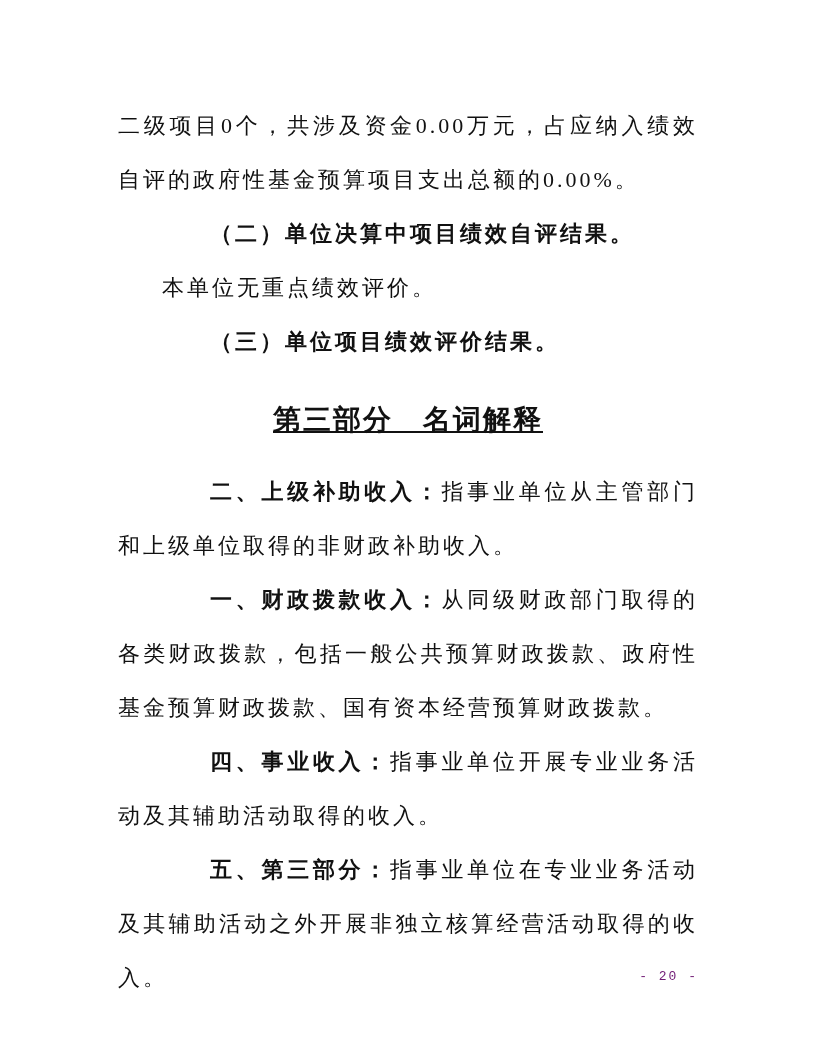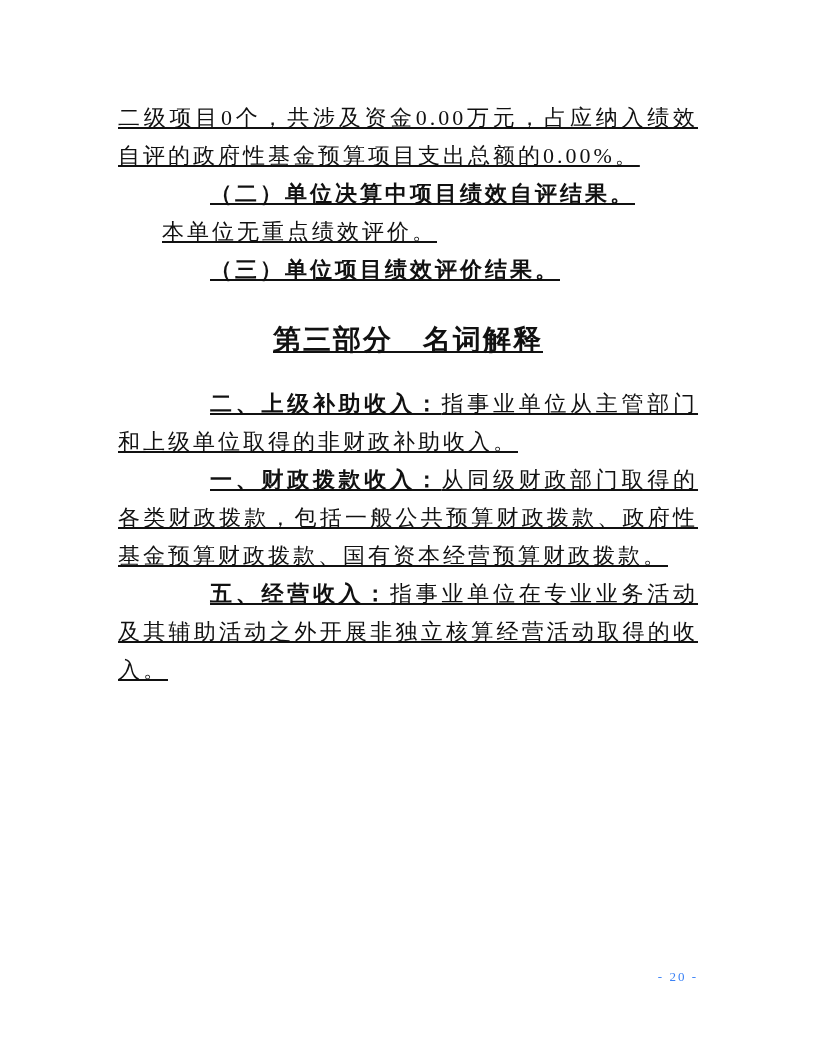--- a/index.html
+++ b/index.html
@@ -23,25 +23,24 @@
   }
   .content {
     position: absolute;
     left: 118px;
     top: 99px;
     width: 580px;
   }
   p.para {
     margin: 0;
     font-size: 22px;
-    line-height: 38px;
+    line-height: 54px;
     text-align: justify;
     letter-spacing: 3px;
     word-break: break-all;
-    text-decoration: underline;
   }
   p.para.indent {
     text-indent: 44px;
   }
   .lead {
     font-weight: bold;
     margin-left: 48px;
   }
   h2.section-title {
     margin: 32px 0 26px 0;
@@ -53,23 +52,23 @@
     text-decoration: underline;
   }
   .footer {
     position: absolute;
     left: 118px;
     top: 968px;
     width: 580px;
     text-align: right;
     font-size: 13px;
     line-height: 18px;
-    color: #3b82f6;
+    color: #701a75;
     letter-spacing: 2px;
-    font-family: Liberation Serif, serif;
+    font-family: Liberation Mono, monospace;
   }
 </style>
 </head>
 <body>
 
 <div class="page">
 
   <div class="content">
 
     <p class="para"><span>二级项目0个，共涉及资金0.00万元，占应纳入绩效自评的政府性基金预算项目支出总额的0.00%。</span></p>
@@ -81,20 +80,21 @@
 
     <p class="para indent"><span class="lead">（三）单位项目绩效评价结果。</span></p>
 
     <h2 class="section-title">第三部分　名词解释</h2>
 
     <p class="para indent"><span class="lead">二、上级补助收入：</span><span>指事业单位从主管部门和上级单位取得的非财政补助收入。</span></p>
 
     <p class="para indent"><span class="lead">一、财政拨款收入：</span><span>从同级财政部门取得的各类财政拨款，包括一般公共预算财政拨款、政府性基金预算财政拨款、国有资本经营预算财政拨款。</span></p>
 
 
+    <p class="para indent"><span class="lead">四、事业收入：</span><span>指事业单位开展专业业务活动及其辅助活动取得的收入。</span></p>
 
-    <p class="para indent"><span class="lead">五、经营收入：</span><span>指事业单位在专业业务活动及其辅助活动之外开展非独立核算经营活动取得的收入。</span></p>
+    <p class="para indent"><span class="lead">五、第三部分：</span><span>指事业单位在专业业务活动及其辅助活动之外开展非独立核算经营活动取得的收入。</span></p>
 
   </div>
 
   <div class="footer">- 20 -</div>
 
 </div>
 
 </body></html>

